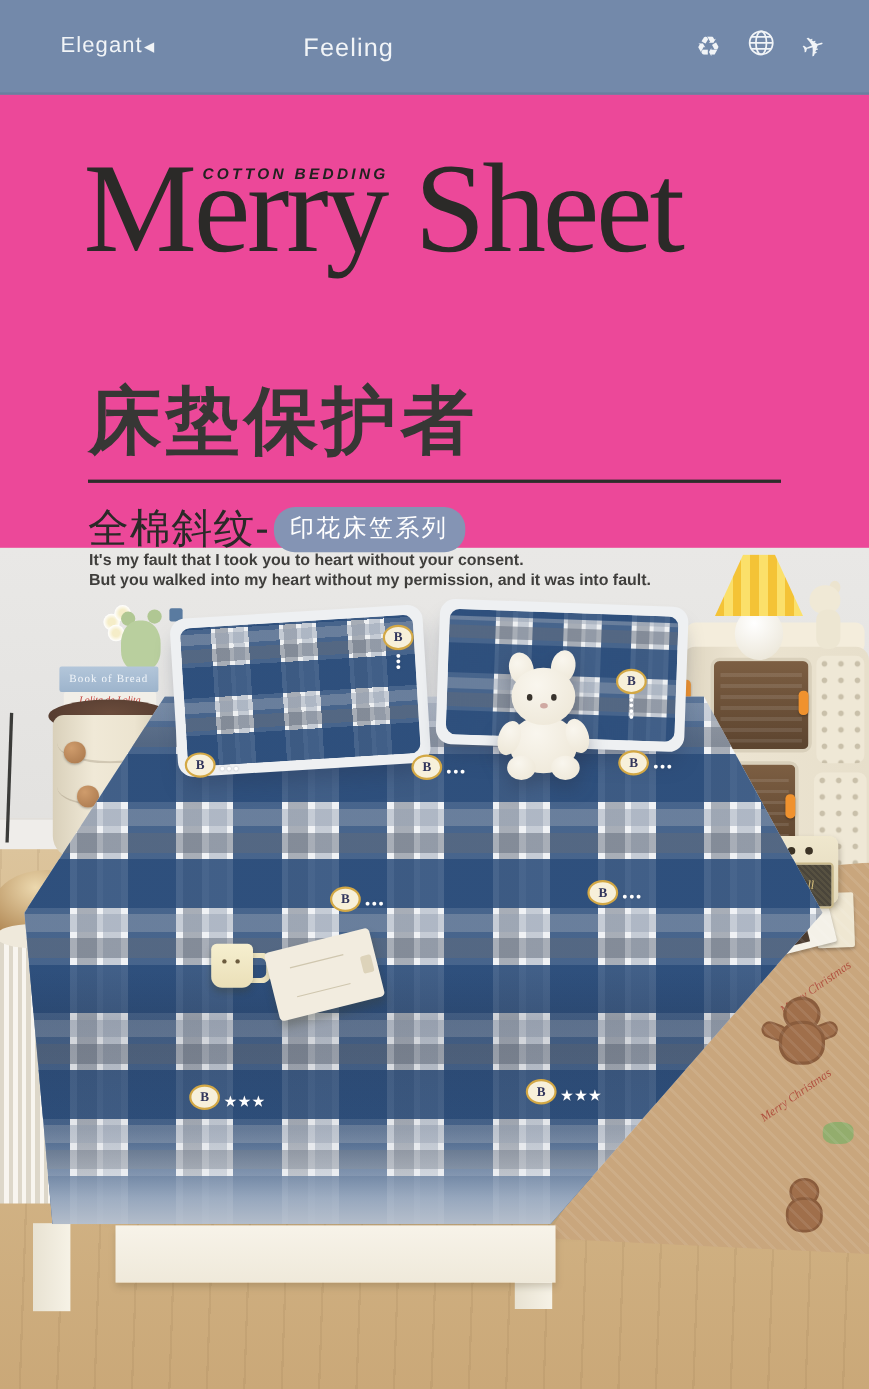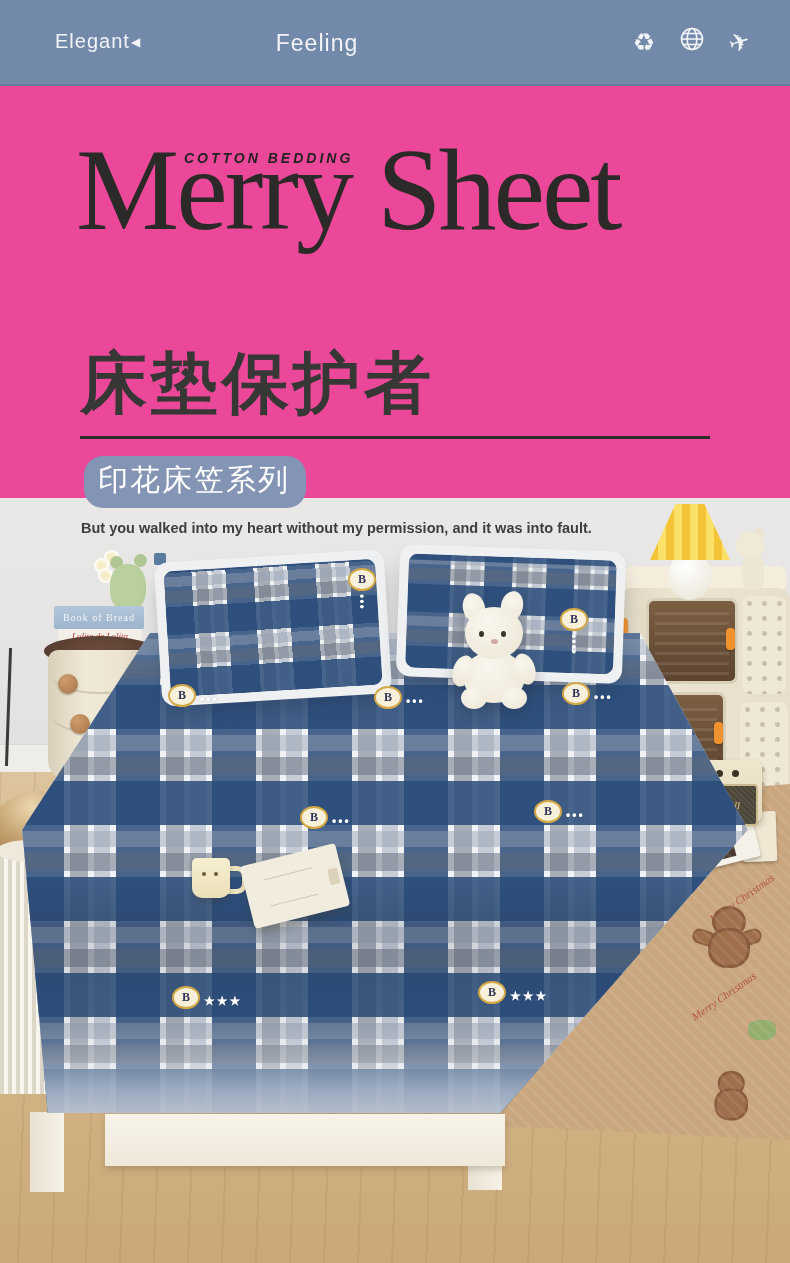--- a/index.html
+++ b/index.html
@@ -22,21 +22,21 @@
                 letter-spacing:3px;color:#222220;z-index:16;}
   .hero-title{left:76px;top:131px;font-family:"Liberation Serif","DejaVu Serif",serif;
               font-size:116px;line-height:118px;letter-spacing:-3px;color:#2b2a28;z-index:15;}
   .cn1{left:80px;top:256px;}
   .cn2{left:80px;top:342px;}
   .cn-head{font-family:"Liberation Serif","DejaVu Serif",serif;font-weight:700;font-size:67px;
            line-height:82px;letter-spacing:4px;color:#373735;z-index:15;}
   .rule{left:80px;top:436px;width:630px;height:3px;background:#2e2d2b;z-index:15;}
   .series-row{left:80px;top:456px;display:flex;align-items:center;z-index:15;}
   .series-prefix{font-size:37px;color:#2a2a28;letter-spacing:1px;font-weight:500;}
-  .series-badge{margin-left:4px;background:#8494b4;color:#ffffff;font-size:30px;letter-spacing:2px;
+  .series-badge{margin-left:4px;background:#8494b4;color:#ffffff;font-size:22px;letter-spacing:2px;
                 padding:4px 16px 7px 14px;font-weight:500;border-radius:19px;}
   .tag1{top:502px;}
   .tag2{top:520px;}
   .tagline{left:81px;font-size:14.5px;line-height:17px;font-weight:600;color:#3f3e3c;z-index:20;}
 
   
   .photo{left:0;top:498px;width:790px;height:765px;z-index:5;}
   .wall{left:0;top:0;width:790px;height:276px;background:linear-gradient(180deg,#e9e8e6,#e2e1df);z-index:1;}
   .baseboard{left:0;top:246px;width:790px;height:30px;background:#efedea;border-top:1px solid #dcd9d3;z-index:2;}
   .floor{left:0;top:274px;width:790px;height:491px;z-index:3;
@@ -213,22 +213,24 @@
       </span>
       <span class="hdr-ico plane">✈</span>
     </span>
   </div>
 
   <div class="abs hero-eyebrow">COTTON  BEDDING</div>
   <div class="abs hero-title">Merry Sheet</div>
   <div class="abs cn-head cn2">床垫保护者</div>
   <div class="abs rule"></div>
   <div class="abs series-row">
+    <span class="series-prefix">全棉斜纹-</span>
     <span class="series-badge">印花床笠系列</span>
   </div>
+  <div class="abs tagline tag1">It's my fault that I took you to heart without your consent.</div>
   <div class="abs tagline tag2">But you walked into my heart without my permission, and it was into fault.</div>
 
   <div class="abs photo">
     <div class="abs wall"></div>
     <div class="abs baseboard"></div>
     <div class="abs floor"></div>
     <div class="abs curtain"></div>
     <div class="abs pole"></div>
     <div class="abs radiator"></div>
 

